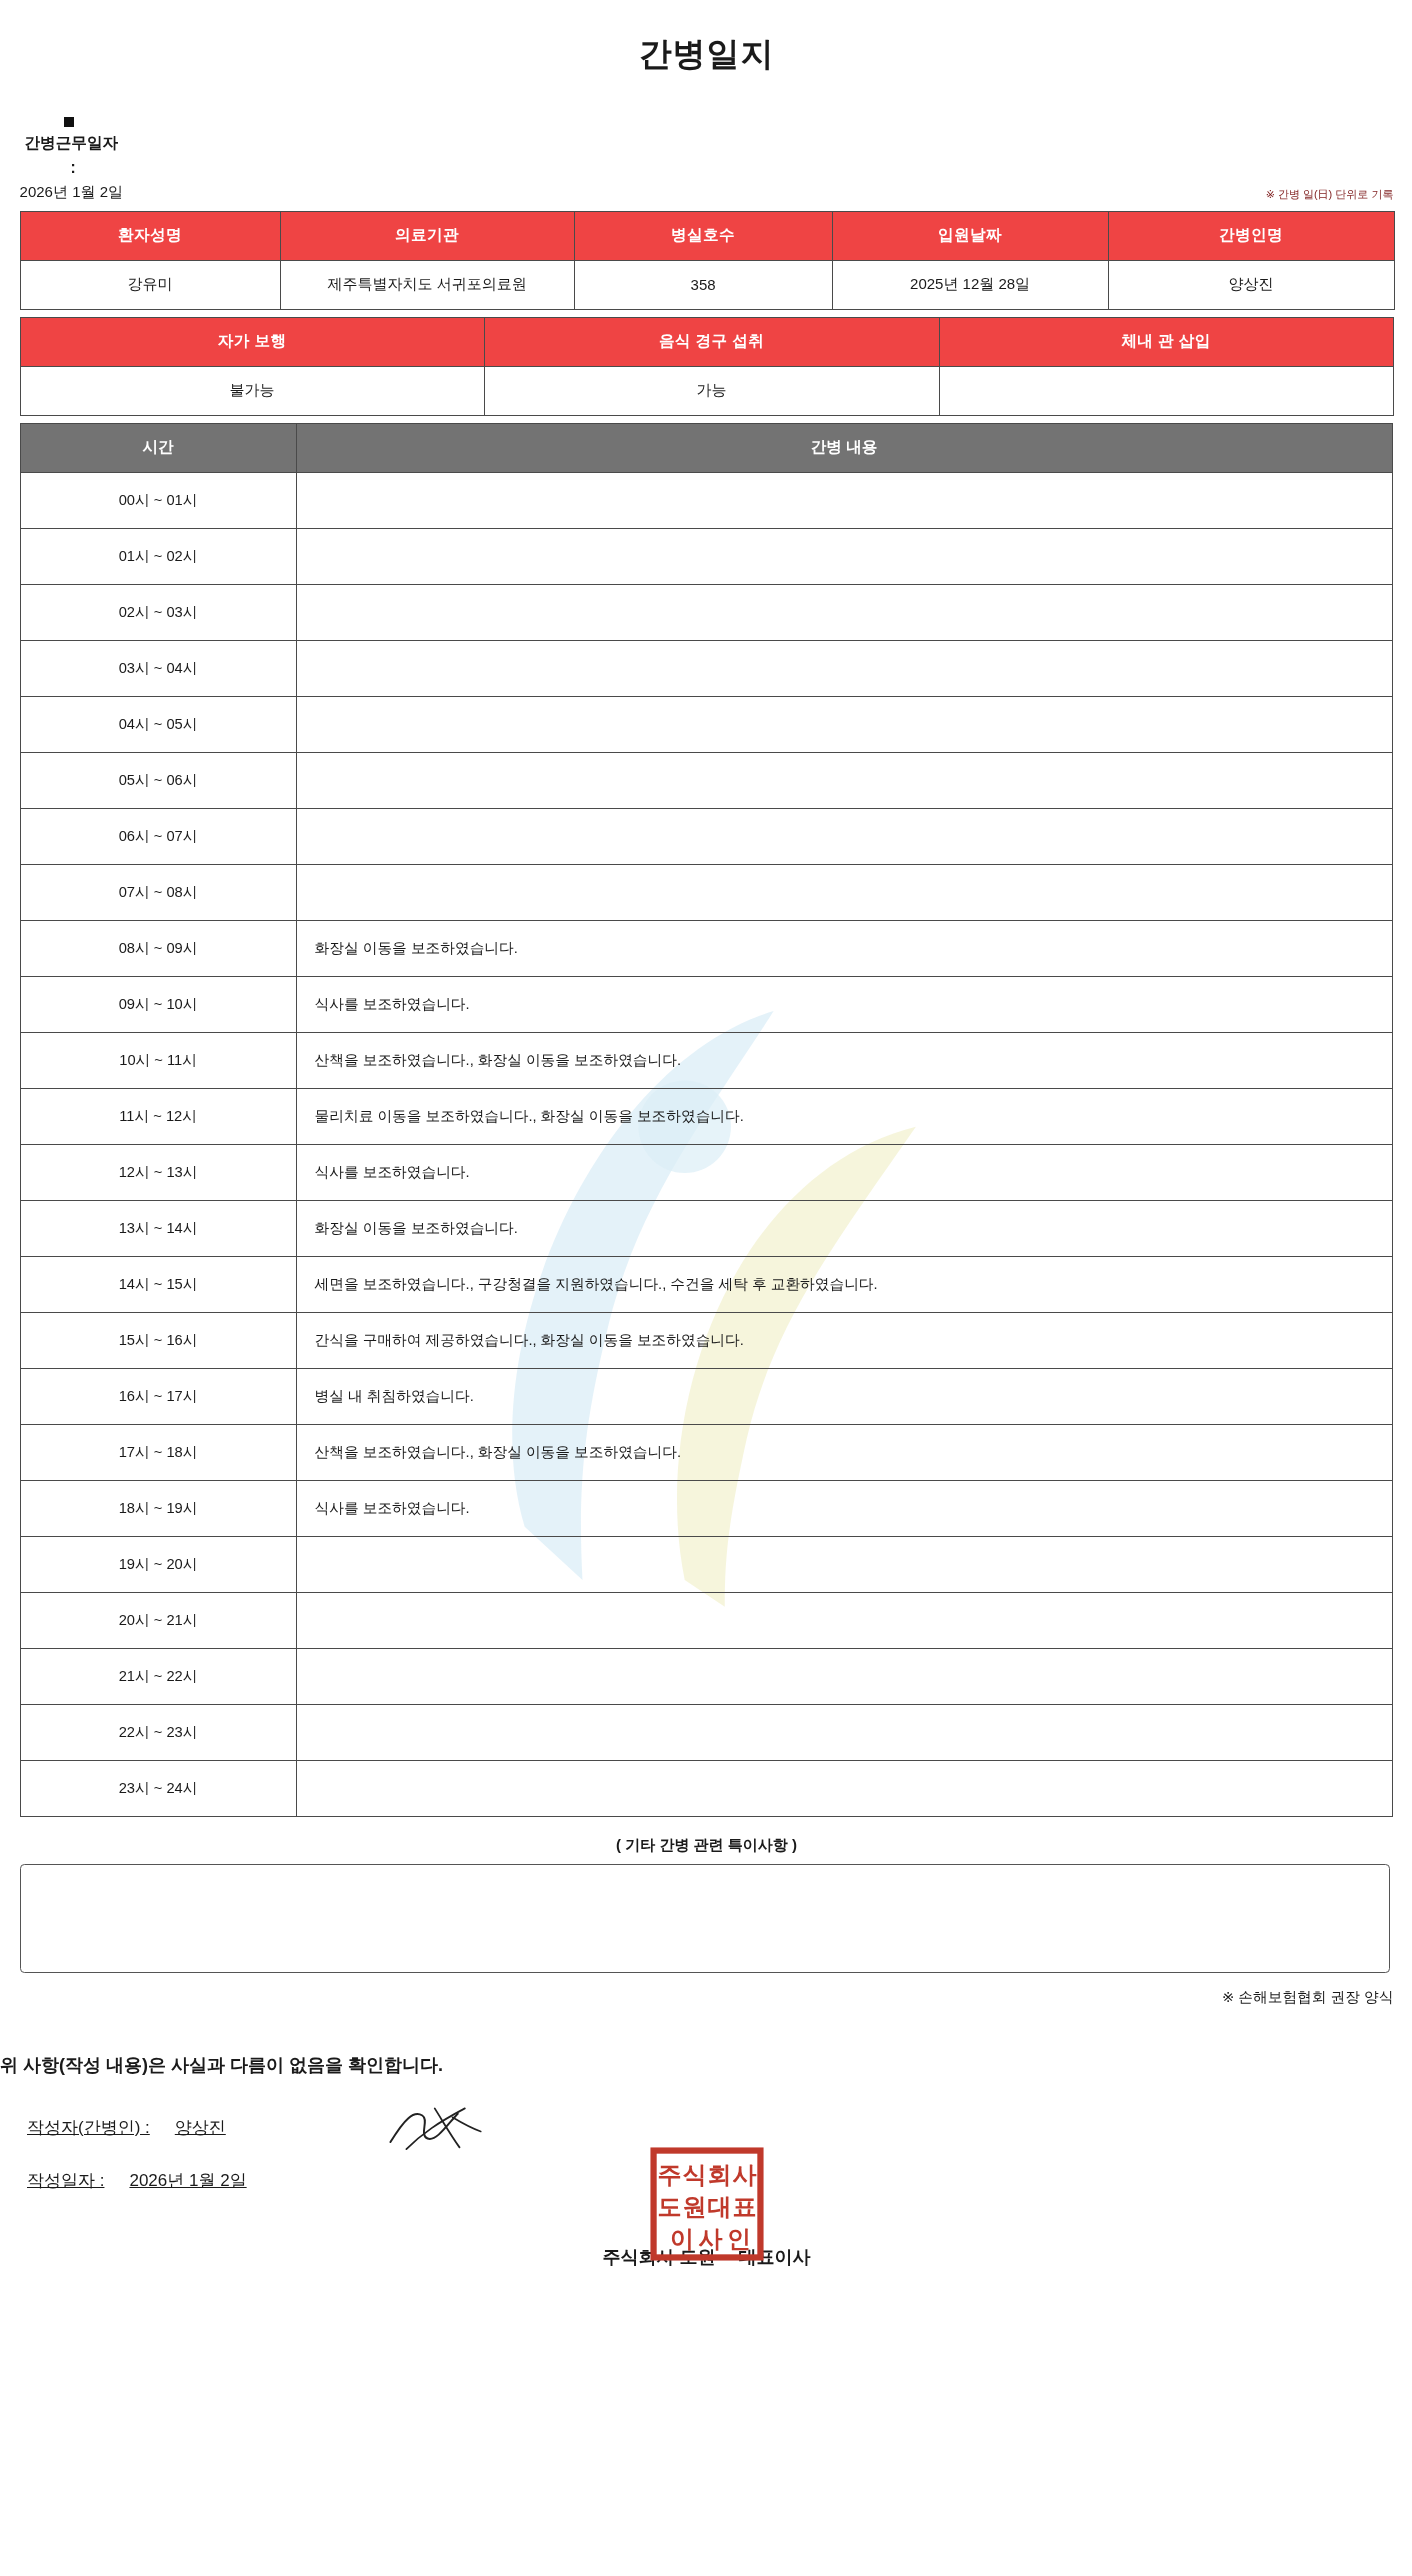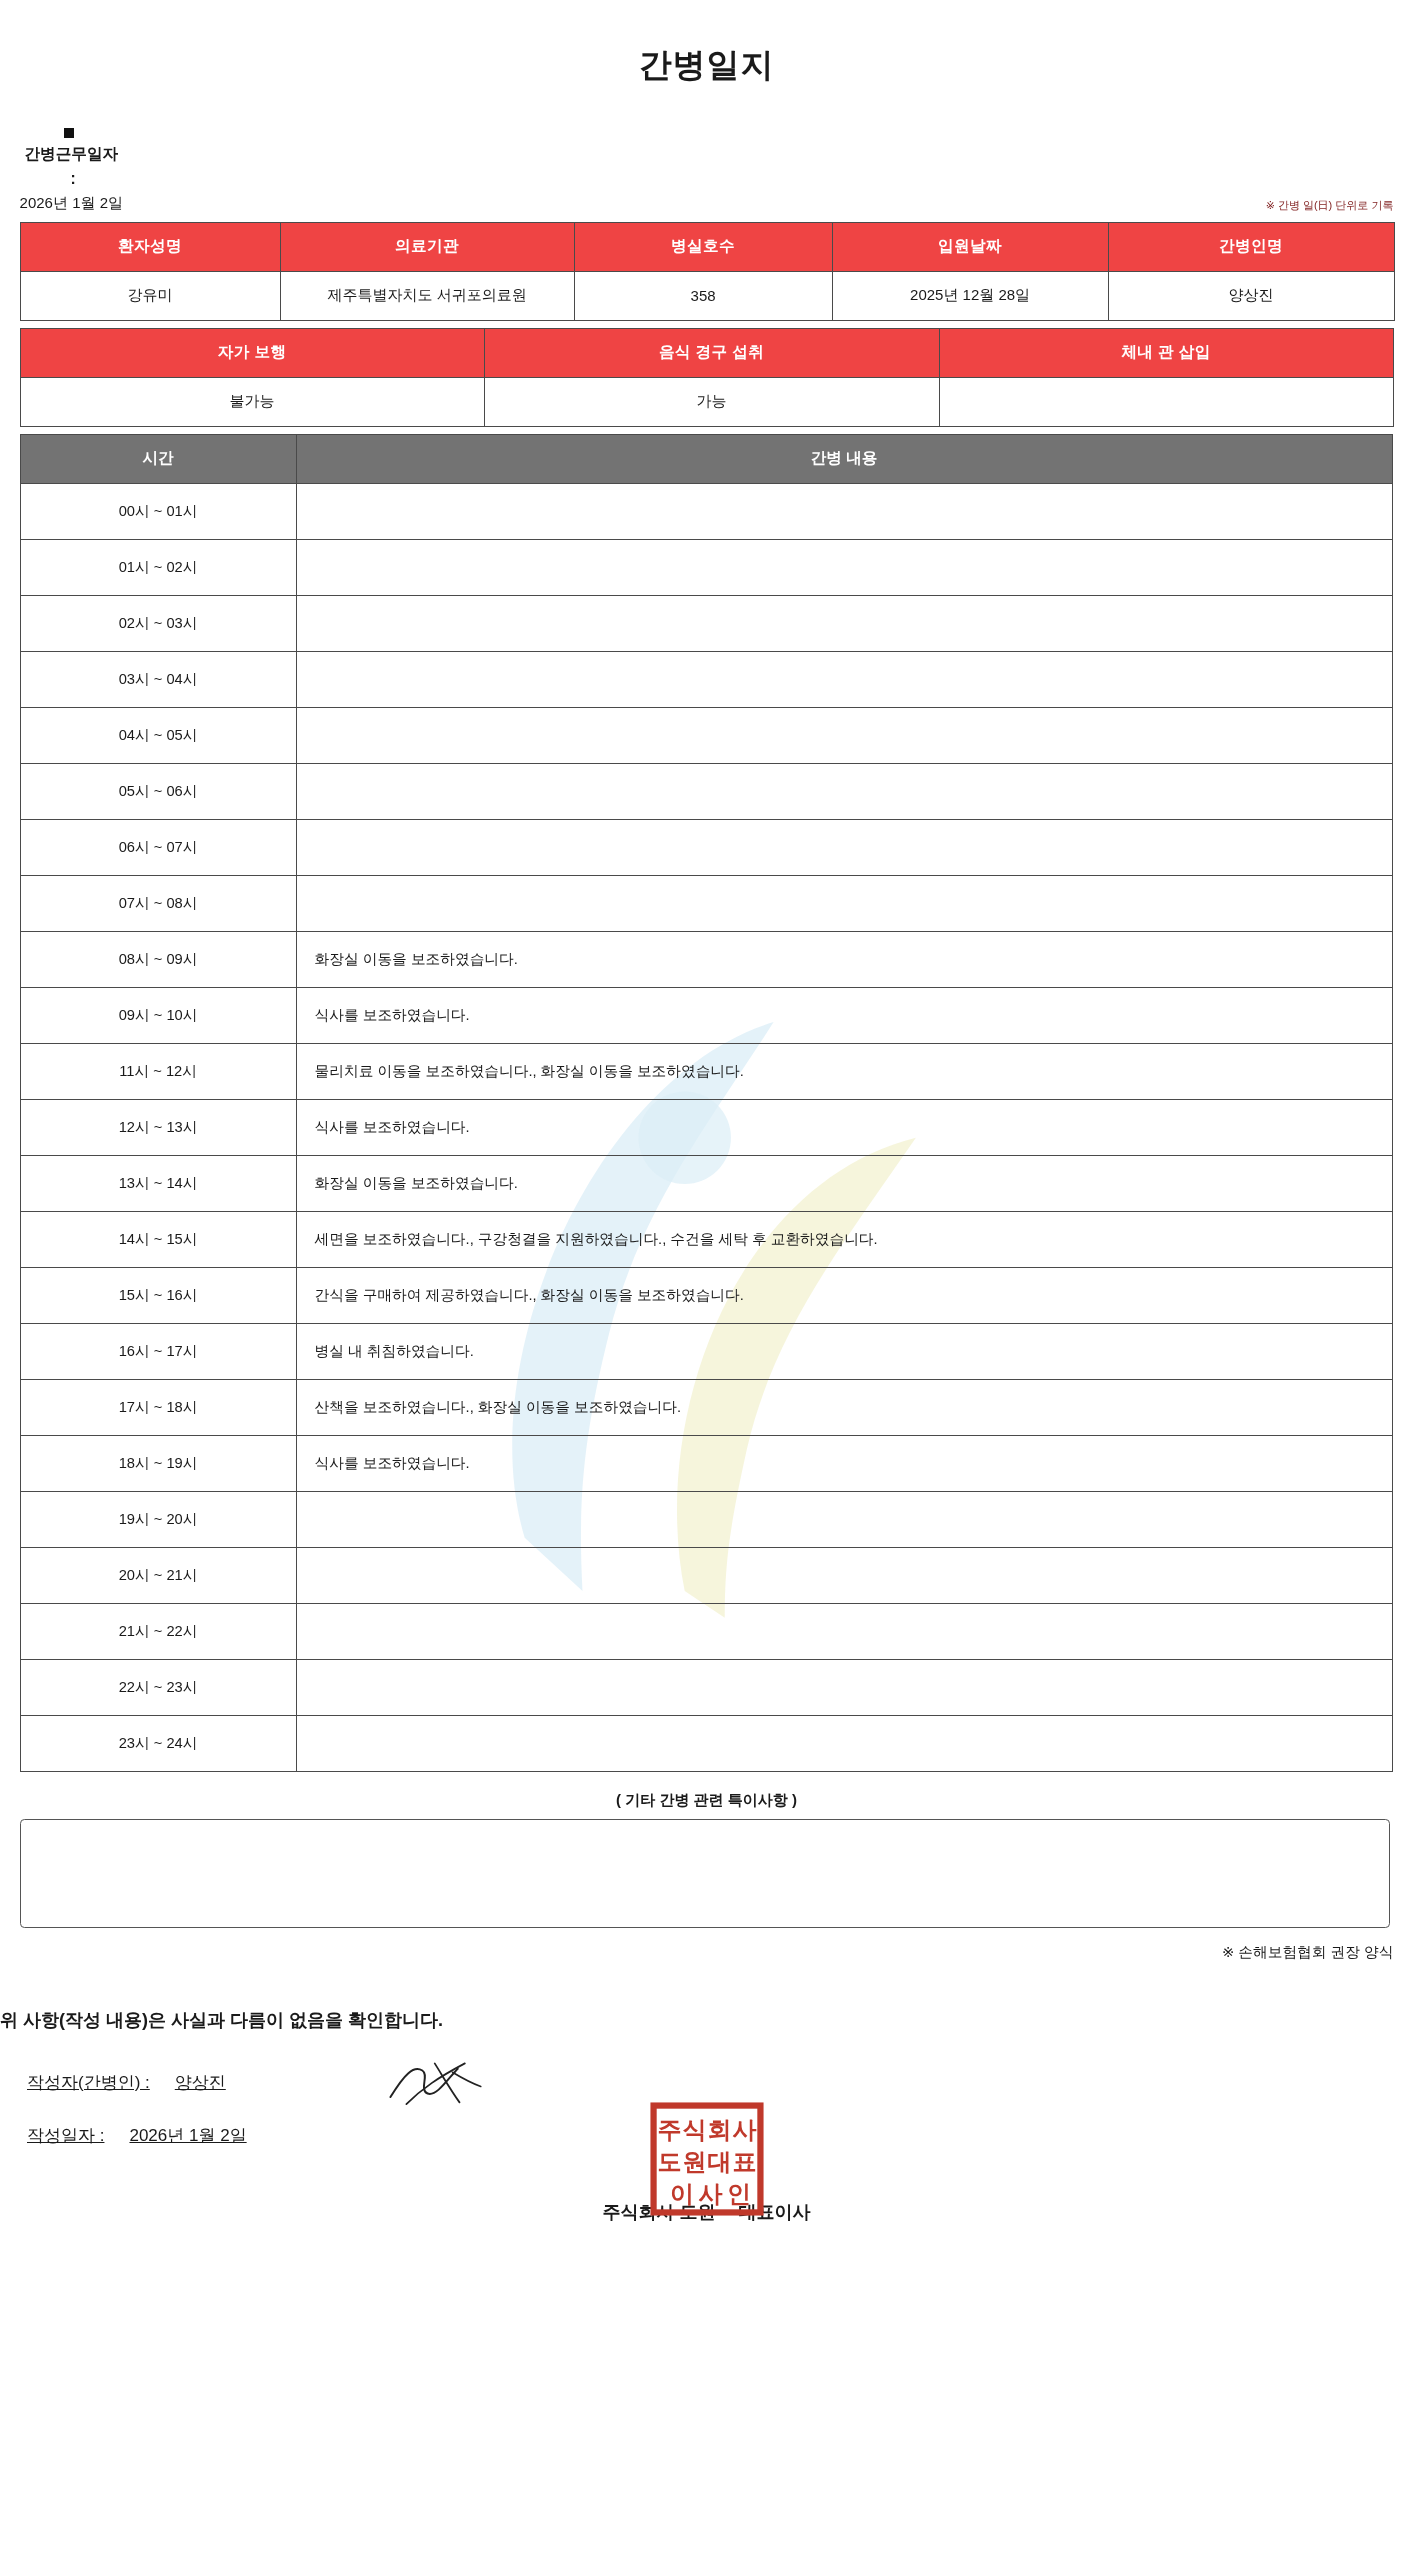--- a/index.html
+++ b/index.html
@@ -37,21 +37,21 @@
   .content {
     position: relative;
     z-index: 2;
   }
 
   .doc-title {
     text-align: center;
     font-size: 33px;
     font-weight: bold;
     letter-spacing: 0.9px;
-    margin-top: 43px;
+    margin-top: 32px;
     margin-bottom: 0;
   }
 
   .meta-row {
     display: flex;
     align-items: flex-end;
     justify-content: space-between;
     margin: 41px 19.6px 9px 19.6px;
     font-size: 15px;
   }
@@ -327,20 +327,24 @@
             <td class="time">07시 ~ 08시</td>
             <td class="body"></td>
           </tr>
           <tr>
             <td class="time">08시 ~ 09시</td>
             <td class="body">화장실 이동을 보조하였습니다.</td>
           </tr>
           <tr>
             <td class="time">09시 ~ 10시</td>
             <td class="body">식사를 보조하였습니다.</td>
+          </tr>
+          <tr>
+            <td class="time">10시 ~ 11시</td>
+            <td class="body">산책을 보조하였습니다., 화장실 이동을 보조하였습니다.</td>
           </tr>
           <tr>
             <td class="time">11시 ~ 12시</td>
             <td class="body">물리치료 이동을 보조하였습니다., 화장실 이동을 보조하였습니다.</td>
           </tr>
           <tr>
             <td class="time">12시 ~ 13시</td>
             <td class="body">식사를 보조하였습니다.</td>
           </tr>
           <tr>

